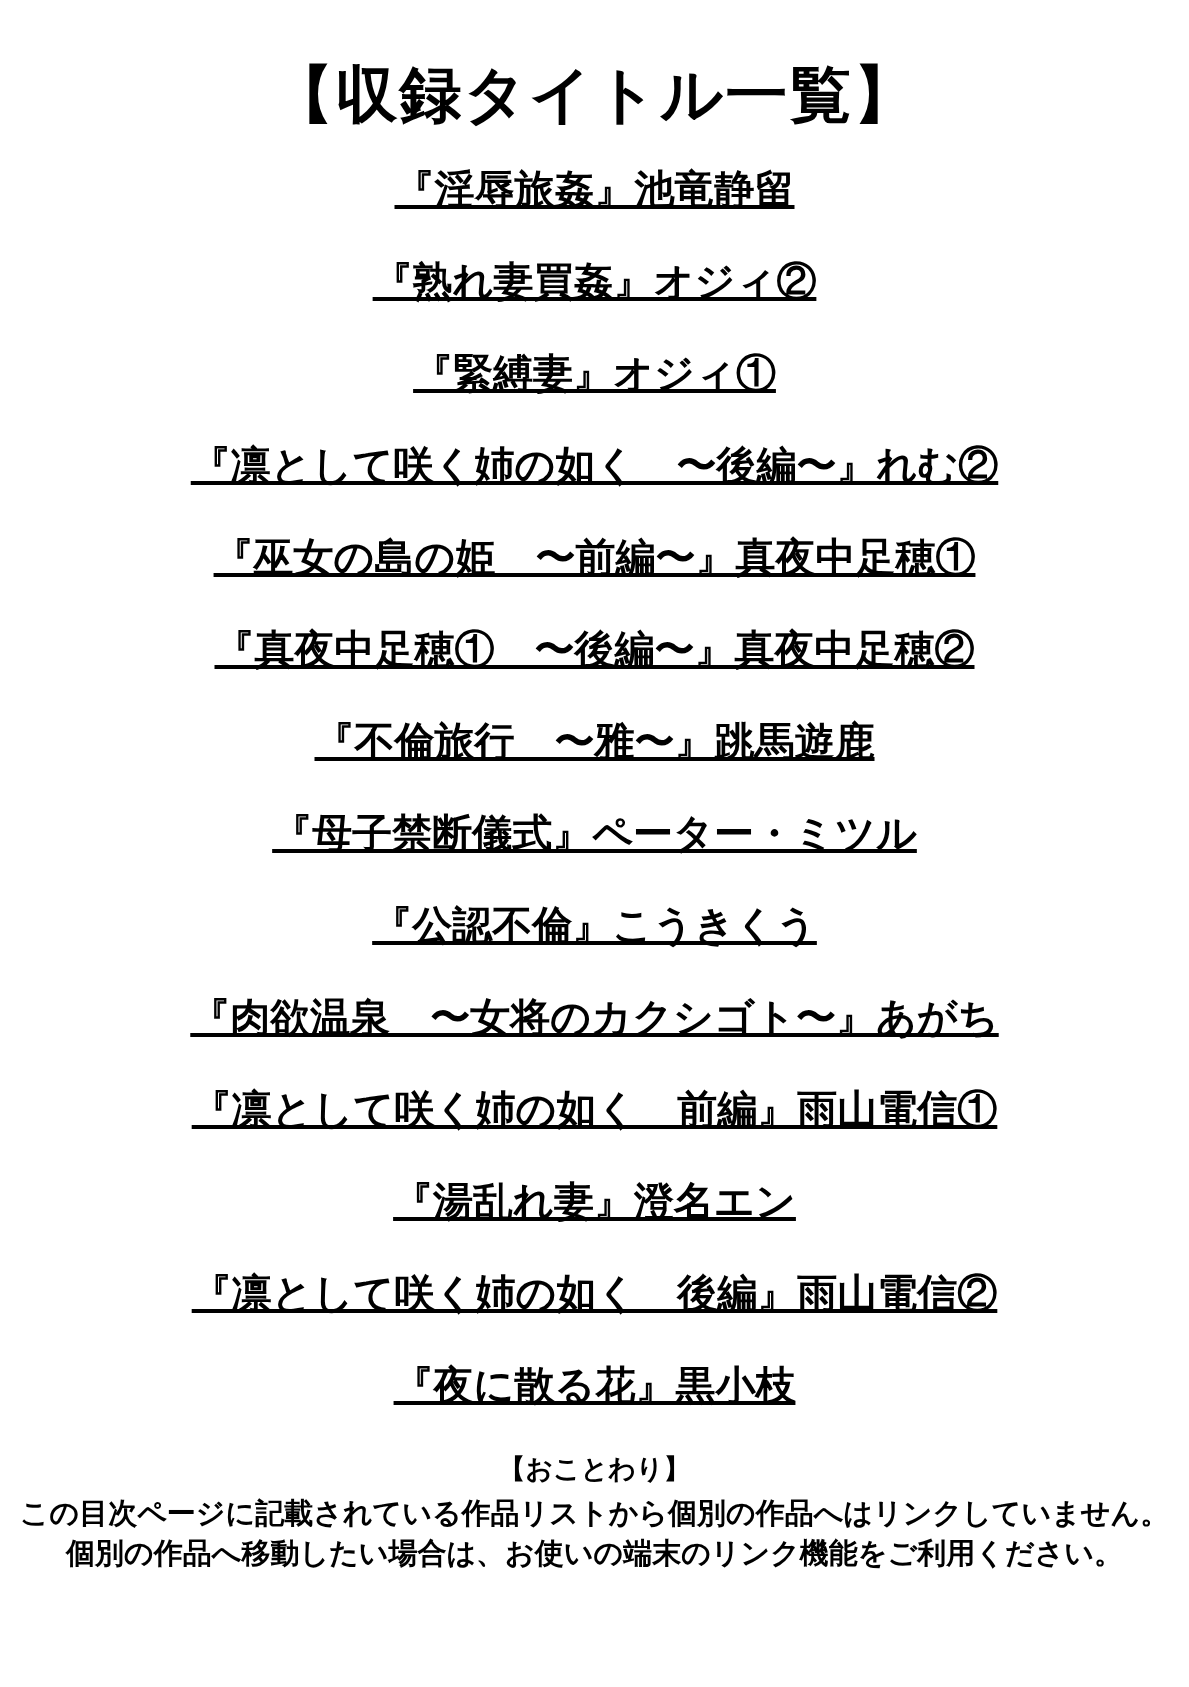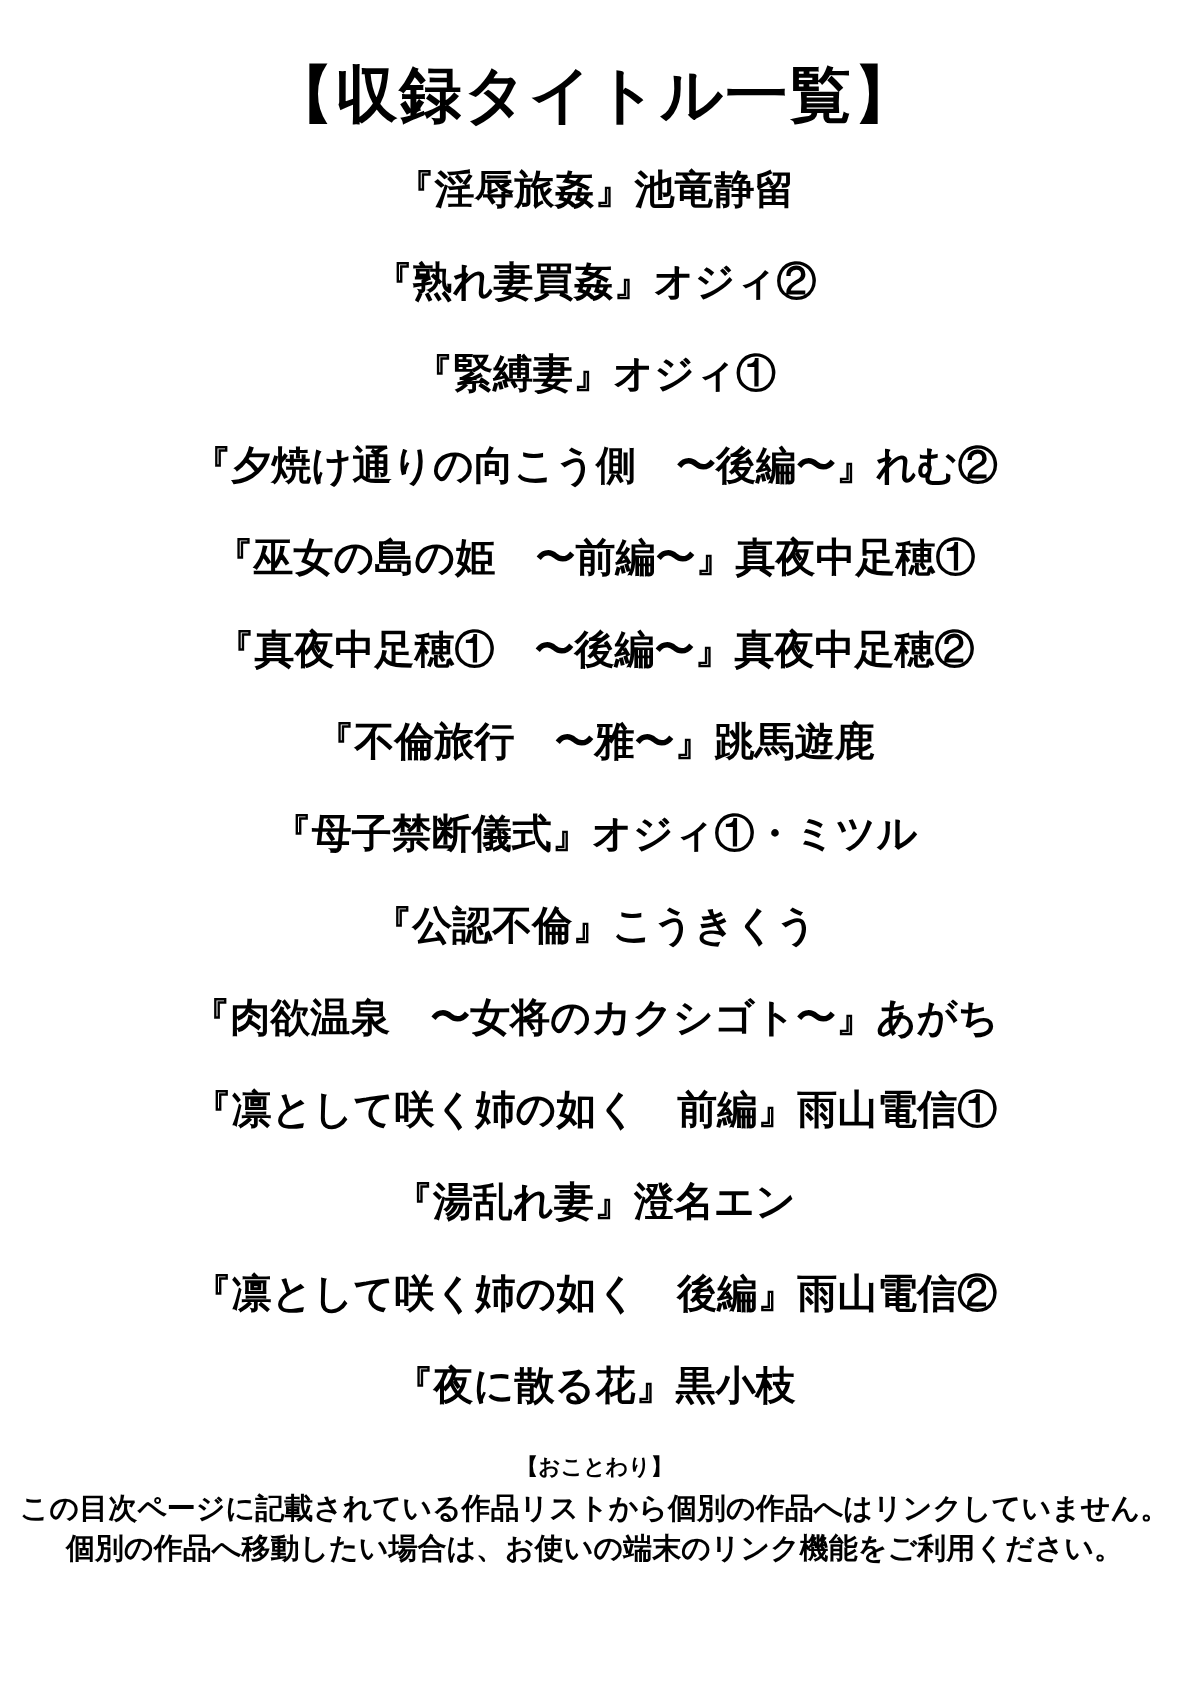--- a/index.html
+++ b/index.html
@@ -29,20 +29,21 @@
     line-height: 1;
     margin: 64px 0 0 0;
     letter-spacing: 2px;
     white-space: nowrap;
   }
   .toc-list {
     margin-top: 44px;
     display: flex;
     flex-direction: column;
     align-items: center;
+    text-decoration: underline;
   }
   .toc-item {
     font-family: "Liberation Serif", "DejaVu Serif", serif;
     font-weight: bold;
     font-size: 40px;
     line-height: 1;
     margin-bottom: 52px;
     white-space: nowrap;
     text-align: center;
   }
@@ -51,21 +52,21 @@
   }
   .notice {
     margin-top: 50px;
     display: flex;
     flex-direction: column;
     align-items: center;
   }
   .notice-heading {
     font-family: "Liberation Sans", "DejaVu Sans", sans-serif;
     font-weight: bold;
-    font-size: 22px;
+    font-size: 27px;
     line-height: 1;
     margin-bottom: 10px;
     white-space: nowrap;
   }
   .notice-line {
     font-family: "Liberation Sans", "DejaVu Sans", sans-serif;
     font-weight: bold;
     font-size: 29px;
     line-height: 40px;
     white-space: nowrap;
@@ -75,25 +76,25 @@
 <body>
 
 <div class="page">
 
   <h1 class="page-title">【収録タイトル一覧】</h1>
 
   <div class="toc-list">
     <div class="toc-item">『淫辱旅姦』池竜静留</div>
     <div class="toc-item">『熟れ妻買姦』オジィ②</div>
     <div class="toc-item">『緊縛妻』オジィ①</div>
-    <div class="toc-item">『夕焼け通りの向こう側　〜後編〜』れむ②</div>
+    <div class="toc-item">『凛として咲く姉の如く　〜後編〜』れむ②</div>
     <div class="toc-item">『巫女の島の姫　〜前編〜』真夜中足穂①</div>
     <div class="toc-item">『真夜中足穂①　〜後編〜』真夜中足穂②</div>
     <div class="toc-item">『不倫旅行　〜雅〜』跳馬遊鹿</div>
-    <div class="toc-item">『母子禁断儀式』オジィ①・ミツル</div>
+    <div class="toc-item">『母子禁断儀式』ペーター・ミツル</div>
     <div class="toc-item">『公認不倫』こうきくう</div>
     <div class="toc-item">『肉欲温泉　〜女将のカクシゴト〜』あがち</div>
     <div class="toc-item">『凛として咲く姉の如く　前編』雨山電信①</div>
     <div class="toc-item">『湯乱れ妻』澄名エン</div>
     <div class="toc-item">『凛として咲く姉の如く　後編』雨山電信②</div>
     <div class="toc-item">『夜に散る花』黒小枝</div>
   </div>
 
   <div class="notice">
     <div class="notice-heading">【おことわり】</div>

